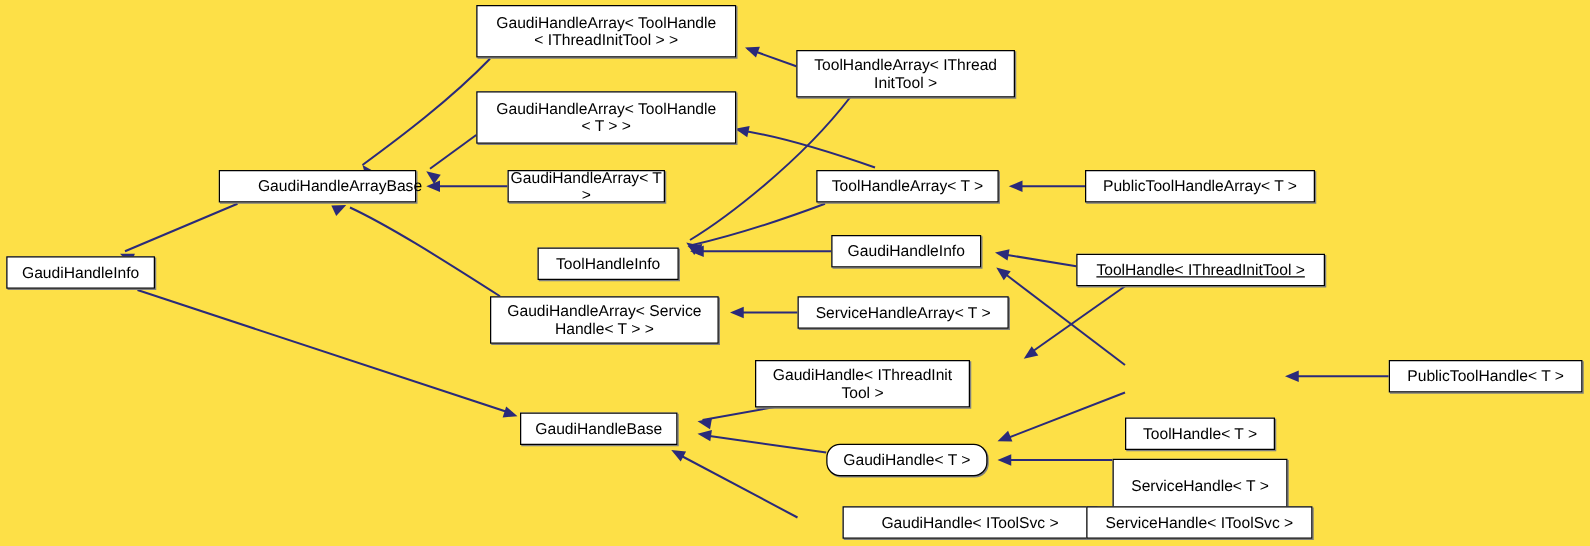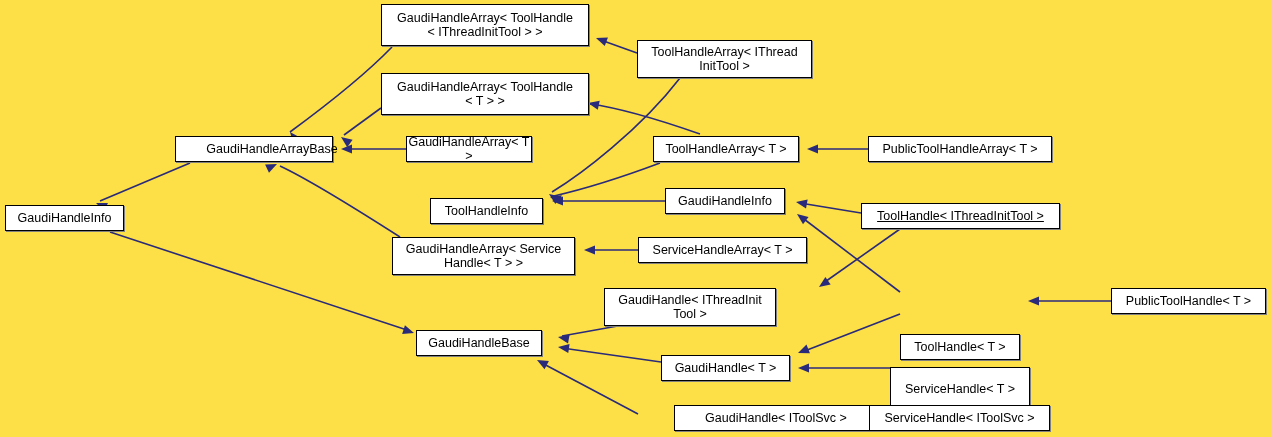--- a/index.html
+++ b/index.html
@@ -154,18 +154,18 @@
       <div class="node" style="left: 5px; top: 205px; width: 119px; height: 26px;">GaudiHandleInfo</div>
       <div class="node" style="left: 861px; top: 203px; width: 199px; height: 26px; text-decoration: underline;">ToolHandle&lt; IThreadInitTool &gt;</div>
       <div class="node" style="left: 392px; top: 237px; width: 183px; height: 38px;">GaudiHandleArray&lt; Service
 Handle&lt; T &gt; &gt;</div>
       <div class="node" style="left: 638px; top: 237px; width: 169px; height: 26px;">ServiceHandleArray&lt; T &gt;</div>
       <div class="node" style="left: 604px; top: 288px; width: 172px; height: 38px;">GaudiHandle&lt; IThreadInit
 Tool &gt;</div>
       <div class="node" style="left: 900px; top: 288px; width: 120px; height: 26px; margin-top: 46px;">ToolHandle&lt; T &gt;</div>
       <div class="node" style="left: 1111px; top: 288px; width: 155px; height: 26px;">PublicToolHandle&lt; T &gt;</div>
       <div class="node" style="left: 416px; top: 330px; width: 126px; height: 26px;">GaudiHandleBase</div>
-      <div class="node" style="left: 661px; top: 355px; width: 129px; height: 26px;">GaudiHandle&lt; T &gt;</div>
+      <div class="node" style="left: 661px; top: 355px; width: 129px; height: 26px; border-radius: 11px;">GaudiHandle&lt; T &gt;</div>
       <div class="node" style="left: 890px; top: 367px; width: 140px; height: 43px;">ServiceHandle&lt; T &gt;</div>
       <div class="node" style="left: 638px; top: 405px; width: 204px; height: 26px; margin-left: 36px;">GaudiHandle&lt; IToolSvc &gt;</div>
       <div class="node" style="left: 869px; top: 405px; width: 181px; height: 26px;">ServiceHandle&lt; IToolSvc &gt;</div>
     </div>
 </div>
 
 </body></html>

